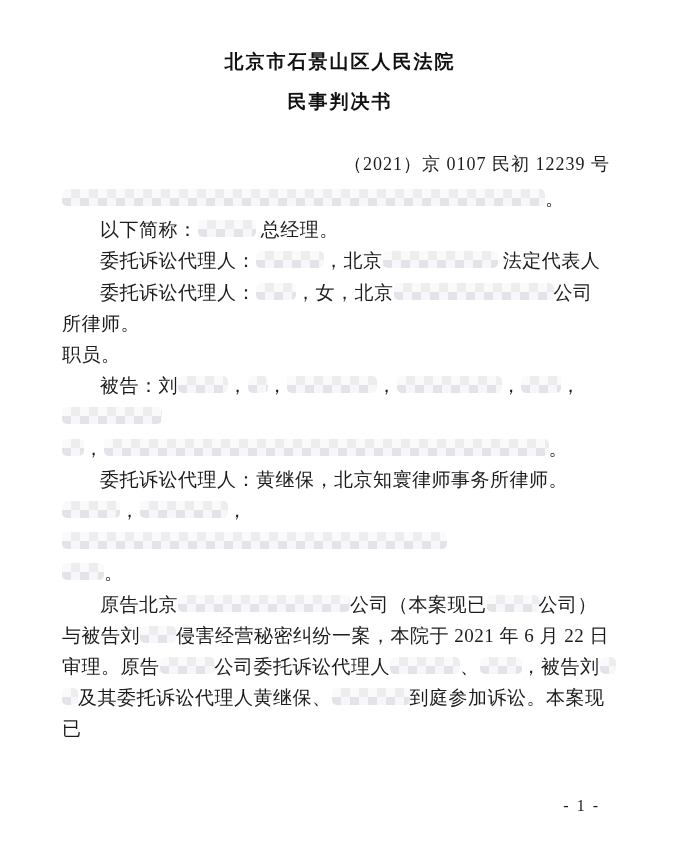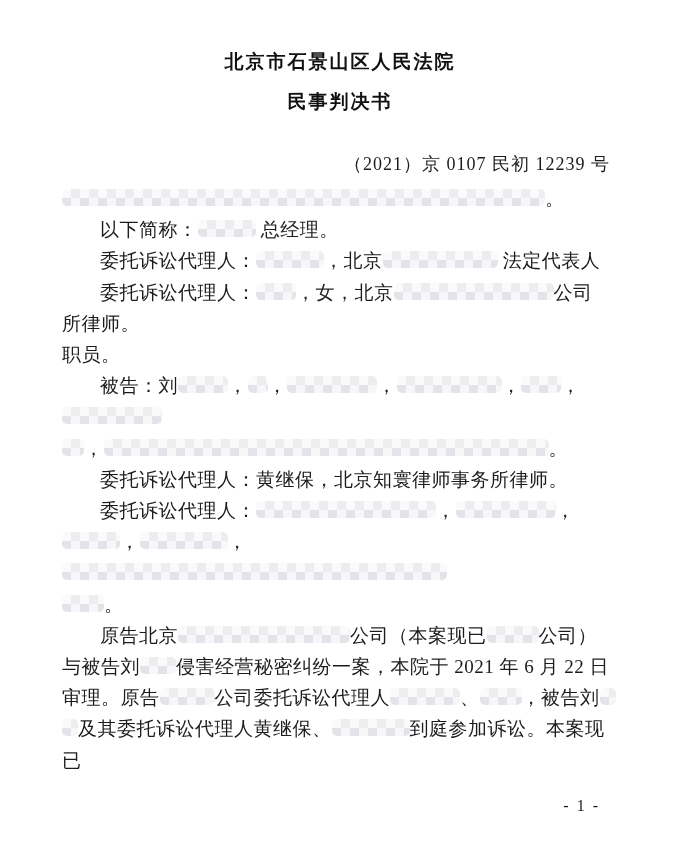--- a/index.html
+++ b/index.html
@@ -77,21 +77,20 @@
   <div class="doc-body">
       <div class="line"><span class="redact" style="width: 483px;"></span><span>。</span></div>
       <div class="line indent"><span>以下简称：</span><span class="redact" style="width: 58px;"></span><span> 总经理。</span></div>
       <div class="line indent"><span>委托诉讼代理人：</span><span class="redact" style="width: 68px;"></span><span>，北京</span><span class="redact" style="width: 115px;"></span><span> 法定代表人</span></div>
       <div class="line indent"><span>委托诉讼代理人：</span><span class="redact" style="width: 40px;"></span><span>，女，北京</span><span class="redact" style="width: 160px;"></span><span>公司</span></div>
       <div class="line"><span>所律师。</span></div>
       <div class="line"><span>职员。</span></div>
       <div class="line indent"><span>被告：刘</span><span class="redact" style="width: 50px;"></span><span>，</span><span class="redact" style="width: 20px;"></span><span>，</span><span class="redact" style="width: 90px;"></span><span>，</span><span class="redact" style="width: 105px;"></span><span>，</span><span class="redact" style="width: 40px;"></span><span>，</span><span class="redact" style="width: 100px;"></span></div>
       <div class="line"><span class="redact" style="width: 22px;"></span><span>，</span><span class="redact" style="width: 445px;"></span><span>。</span></div>
       <div class="line indent"><span>委托诉讼代理人：黄继保，北京知寰律师事务所律师。</span></div>
-      <div class="line indent"><span>委托诉讼代理人：</span><span class="redact" style="width: 180px;"></span><span>，</span><span class="redact" style="width: 100px;"></span><span>，</span></div>
       <div class="line"><span class="redact" style="width: 58px;"></span><span>，</span><span class="redact" style="width: 88px;"></span><span>，</span><span class="redact" style="width: 385px;"></span></div>
       <div class="line"><span class="redact" style="width: 42px;"></span><span>。</span></div>
       <div class="line indent"><span>原告北京</span><span class="redact" style="width: 172px;"></span><span>公司（本案现已</span><span class="redact" style="width: 52px;"></span><span>公司）</span></div>
       <div class="line"><span>与被告刘</span><span class="redact" style="width: 36px;"></span><span>侵害经营秘密纠纷一案，本院于 2021 年 6 月 22 日</span></div>
       <div class="line"><span>审理。原告</span><span class="redact" style="width: 55px;"></span><span>公司委托诉讼代理人</span><span class="redact" style="width: 70px;"></span><span>、</span><span class="redact" style="width: 42px;"></span><span>，被告刘</span><span class="redact" style="width: 16px;"></span></div>
       <div class="line"><span class="redact" style="width: 16px;"></span><span>及其委托诉讼代理人黄继保、</span><span class="redact" style="width: 78px;"></span><span>到庭参加诉讼。本案现已</span></div>
     </div>
 
   <div class="page-number">- 1 -</div>
 

